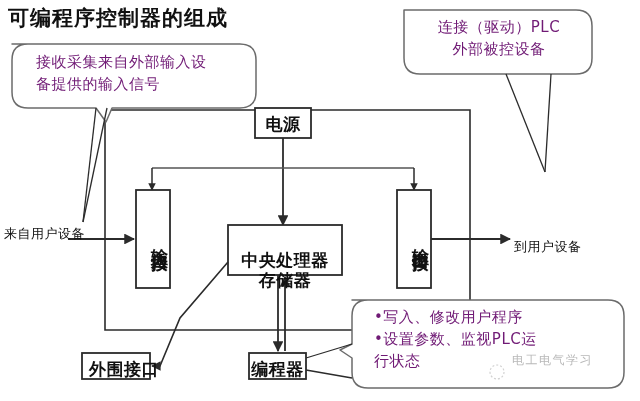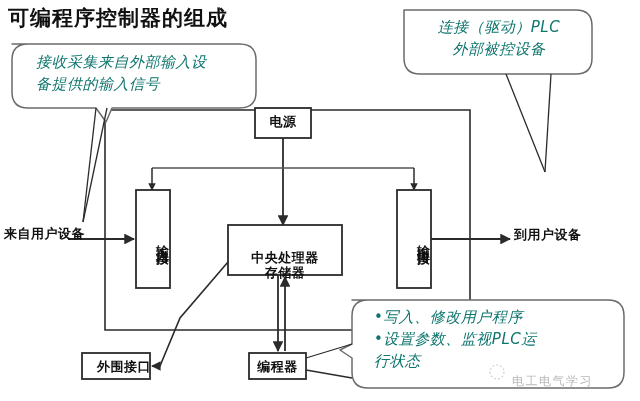--- a/index.html
+++ b/index.html
@@ -30,49 +30,48 @@
     font-size: 21px;
     font-weight: 700;
     letter-spacing: 1px;
     color: #111;
     white-space: nowrap;
   }
   .callout-text {
     position: absolute;
     font-size: 15px;
     line-height: 1.45;
-    color: #0f766e;
+    color: #701a75;
     text-align: left;
     white-space: pre-line;
     letter-spacing: 0.5px;
-    font-style: italic;
   }
   .callout-text.center {
     text-align: center;
   }
   .box-label {
     position: absolute;
-    font-size: 13px;
+    font-size: 17px;
     font-weight: 700;
     color: #111;
     text-align: center;
     line-height: 1.18;
     white-space: pre-line;
     letter-spacing: 0.5px;
   }
   .box-label.vertical {
     writing-mode: vertical-rl;
     text-orientation: upright;
     line-height: 1.25;
     letter-spacing: 3px;
   }
   .edge-label {
     position: absolute;
     font-size: 13px;
-    font-weight: 700;
+    font-weight: 400;
     color: #111;
     white-space: nowrap;
     letter-spacing: 0.5px;
   }
   .watermark {
     position: absolute;
     font-size: 12px;
     color: #b9b9b9;
     white-space: nowrap;
     letter-spacing: 1.5px;
@@ -195,15 +194,15 @@
 存储器</div>
 
 <div class="box-label vertical" style="left:397px; top:196px; width:34px; height:88px;">输出接口</div>
 
 <div class="box-label" style="left:82px; top:359px; width:84px;">外围接口</div>
 
 <div class="box-label" style="left:249px; top:359px; width:57px;">编程器</div>
 
 <div class="edge-label" style="left:4px; top:225px;">来自用户设备</div>
 
-<div class="edge-label" style="left:514px; top:226px;">到用户设备</div>
-
-<div class="watermark" style="left:512px; top:373px;">电工电气学习</div>
+<div class="edge-label" style="left:514px; top:238px;">到用户设备</div>
+
+<div class="watermark" style="left:512px; top:352px;">电工电气学习</div>
 
 </body></html>

